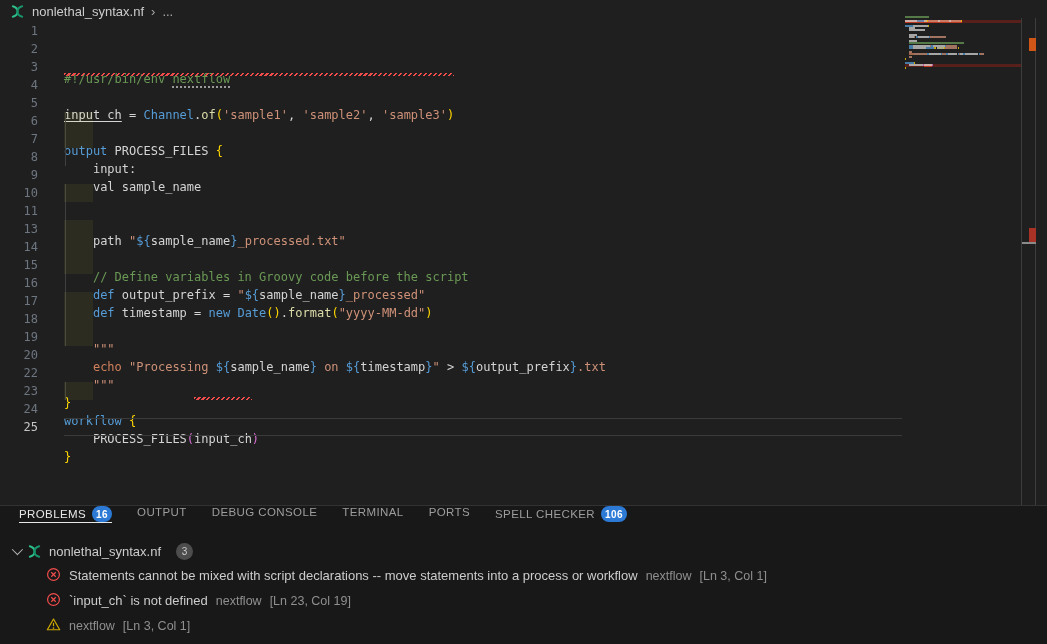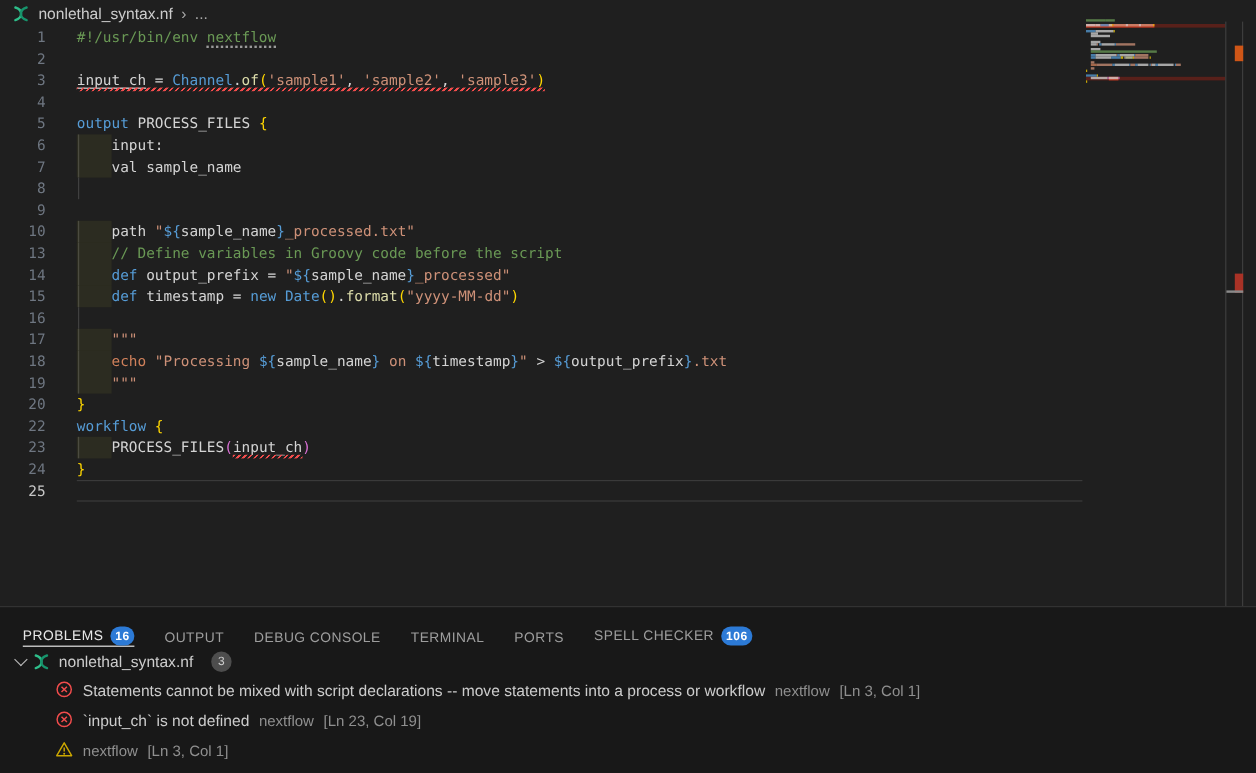--- a/index.html
+++ b/index.html
@@ -23,21 +23,21 @@
   .line{display:flex;}
   .gutter{width:64px;flex:none;text-align:right;padding-right:26px;
     font:12px/18px "DejaVu Sans Mono",monospace;color:var(--linenum_fg);user-select:none;}
   .line.current .gutter{color:var(--linenum_active);}
   .content{position:relative;width:838px;flex:none;
     font:12px/18px "DejaVu Sans Mono",monospace;color:var(--tok_w);}
   .line.current .content{border-top:1px solid var(--cur_line_border);
     border-bottom:1px solid var(--cur_line_border);}
   .indent-block{position:absolute;left:0;top:0;bottom:0;background:var(--indent_block);}
   .guide{position:absolute;left:1px;top:0;bottom:0;width:1px;background:var(--guide);}
-  .code-text{position:relative;display:inline-block;}
+  .code-text{position:relative;display:inline-block;margin-top:48px;}
   .tk-w{color:var(--tok_w)} .tk-b{color:var(--tok_b)} .tk-y{color:var(--tok_y)}
   .tk-s{color:var(--tok_s)} .tk-sh{color:var(--tok_sh)} .tk-g{color:var(--tok_g)}
   .tk-gold{color:var(--tok_gold)} .tk-pink{color:var(--tok_pink)}
   .tk-u{text-decoration:underline;text-underline-offset:2px;}
   .tk-dots{border-bottom:2px dotted var(--spell_dots);}
   .squig{position:absolute;bottom:0;height:3px;
     background:repeating-linear-gradient(135deg,var(--error_fg) 0 1.5px,transparent 1.5px 3.5px);}
   .codelens-row{font:11px/18px "Liberation Sans",sans-serif;color:var(--codelens_fg);
     padding-left:65px;}
 
@@ -45,21 +45,21 @@
   .minimap{position:absolute;left:905px;top:16px;width:116px;height:62px;}
   .mm-seg{position:absolute;height:2px;opacity:.75;}
   .mm-bar{position:absolute;height:3px;opacity:1;}
   .v-line{position:absolute;top:18px;width:1px;height:487px;background:var(--ruler_line);}
   .ruler-mark{position:absolute;width:7px;left:1029px;}
   .cursor-mark{position:absolute;left:1022px;width:14px;height:2px;background:var(--cursor_mark);}
 
   
   .panel{position:absolute;left:0;top:505px;width:1047px;height:139px;
     background:var(--panel_bg);border-top:1px solid var(--panel_border);}
-  .tabs{display:flex;align-items:flex-end;height:33px;padding-left:19px;gap:25px;}
+  .tabs{display:flex;align-items:flex-start;height:33px;padding-left:19px;gap:25px;}
   .tab{display:flex;align-items:center;gap:6px;font-size:11.5px;letter-spacing:.4px;
     color:var(--tab_fg);cursor:pointer;border-bottom:1px solid transparent;}
   .tab.active{color:var(--tab_active);border-bottom-color:var(--tab_active);}
   .badge{background:var(--badge_blue);color:#fff;font-size:10px;min-width:16px;height:16px;
     border-radius:9px;display:inline-flex;align-items:center;justify-content:center;
     padding:0 4px;font-weight:bold;}
   .file-row{display:flex;align-items:center;height:24px;padding-left:12px;gap:7px;
     font-size:13px;color:var(--file_title);}
   .count-badge{background:var(--badge_gray);color:#ccc;font-size:10px;width:17px;height:17px;
     border-radius:50%;display:inline-flex;align-items:center;justify-content:center;margin-left:8px;}
@@ -91,20 +91,21 @@
       <div class="line"><span class="gutter">1</span><div class="content"><span class="code-text"><span class="tk-g">#!/usr/bin/env </span><span class="tk-g tk-dots">nextflow</span></span></div></div>
       <div class="line"><span class="gutter">2</span><div class="content"><span class="code-text"></span></div></div>
       <div class="line"><span class="gutter">3</span><div class="content"><span class="code-text"><span class="tk-w tk-u">input_ch</span><span class="tk-w"> = </span><span class="tk-b">Channel</span><span class="tk-w">.</span><span class="tk-y">of</span><span class="tk-gold">(</span><span class="tk-s">'sample1'</span><span class="tk-w">, </span><span class="tk-s">'sample2'</span><span class="tk-w">, </span><span class="tk-s">'sample3'</span><span class="tk-gold">)</span></span><span class="squig" style="left: 0ch; width: 54ch;"></span></div></div>
       <div class="line"><span class="gutter">4</span><div class="content"><span class="code-text"></span></div></div>
       <div class="line"><span class="gutter">5</span><div class="content"><span class="code-text"><span class="tk-b">output </span><span class="tk-w">PROCESS_FILES </span><span class="tk-gold">{</span></span></div></div>
       <div class="line"><span class="gutter">6</span><div class="content"><span class="guide"></span><span class="indent-block" style="width: 4ch;"></span><span class="code-text"><span class="tk-w">    </span><span class="tk-w">input:</span></span></div></div>
       <div class="line"><span class="gutter">7</span><div class="content"><span class="guide"></span><span class="indent-block" style="width: 4ch;"></span><span class="code-text"><span class="tk-w">    </span><span class="tk-w">val sample_name</span></span></div></div>
       <div class="line"><span class="gutter">8</span><div class="content"><span class="guide"></span><span class="code-text"></span></div></div>
       <div class="line"><span class="gutter">9</span></div>
       <div class="line"><span class="gutter">10</span><div class="content"><span class="guide"></span><span class="indent-block" style="width: 4ch;"></span><span class="code-text"><span class="tk-w">    </span><span class="tk-w">path </span><span class="tk-s">"</span><span class="tk-b">${</span><span class="tk-w">sample_name</span><span class="tk-b">}</span><span class="tk-s">_processed.txt"</span></span></div></div>
+      <div class="line"><span class="gutter">11</span><div class="content"><span class="guide"></span><span class="code-text"></span></div></div>
       <div class="line"><span class="gutter">13</span><div class="content"><span class="guide"></span><span class="indent-block" style="width: 4ch;"></span><span class="code-text"><span class="tk-w">    </span><span class="tk-g">// Define variables in Groovy code before the script</span></span></div></div>
       <div class="line"><span class="gutter">14</span><div class="content"><span class="guide"></span><span class="indent-block" style="width: 4ch;"></span><span class="code-text"><span class="tk-w">    </span><span class="tk-b">def </span><span class="tk-w">output_prefix = </span><span class="tk-s">"</span><span class="tk-b">${</span><span class="tk-w">sample_name</span><span class="tk-b">}</span><span class="tk-s">_processed"</span></span></div></div>
       <div class="line"><span class="gutter">15</span><div class="content"><span class="guide"></span><span class="indent-block" style="width: 4ch;"></span><span class="code-text"><span class="tk-w">    </span><span class="tk-b">def </span><span class="tk-w">timestamp = </span><span class="tk-b">new </span><span class="tk-b">Date</span><span class="tk-gold">(</span><span class="tk-gold">)</span><span class="tk-w">.</span><span class="tk-y">format</span><span class="tk-gold">(</span><span class="tk-s">"yyyy-MM-dd"</span><span class="tk-gold">)</span></span></div></div>
       <div class="line"><span class="gutter">16</span><div class="content"><span class="guide"></span><span class="code-text"></span></div></div>
       <div class="line"><span class="gutter">17</span><div class="content"><span class="guide"></span><span class="indent-block" style="width: 4ch;"></span><span class="code-text"><span class="tk-w">    </span><span class="tk-s">"""</span></span></div></div>
       <div class="line"><span class="gutter">18</span><div class="content"><span class="guide"></span><span class="indent-block" style="width: 4ch;"></span><span class="code-text"><span class="tk-w">    </span><span class="tk-sh">echo </span><span class="tk-s">"Processing </span><span class="tk-b">${</span><span class="tk-w">sample_name</span><span class="tk-b">}</span><span class="tk-s"> on </span><span class="tk-b">${</span><span class="tk-w">timestamp</span><span class="tk-b">}</span><span class="tk-s">"</span><span class="tk-w"> &gt; </span><span class="tk-b">${</span><span class="tk-w">output_prefix</span><span class="tk-b">}</span><span class="tk-s">.txt</span></span></div></div>
       <div class="line"><span class="gutter">19</span><div class="content"><span class="guide"></span><span class="indent-block" style="width: 4ch;"></span><span class="code-text"><span class="tk-w">    </span><span class="tk-s">"""</span></span></div></div>
       <div class="line"><span class="gutter">20</span><div class="content"><span class="code-text"><span class="tk-gold">}</span></span></div></div>
       <div class="line"><span class="gutter">22</span><div class="content"><span class="code-text"><span class="tk-b">workflow </span><span class="tk-gold">{</span></span></div></div>
       <div class="line"><span class="gutter">23</span><div class="content"><span class="guide"></span><span class="indent-block" style="width: 4ch;"></span><span class="code-text"><span class="tk-w">    </span><span class="tk-w">PROCESS_FILES</span><span class="tk-pink">(</span><span class="tk-w">input_ch</span><span class="tk-pink">)</span></span><span class="squig" style="left: 18ch; width: 8ch;"></span></div></div>

